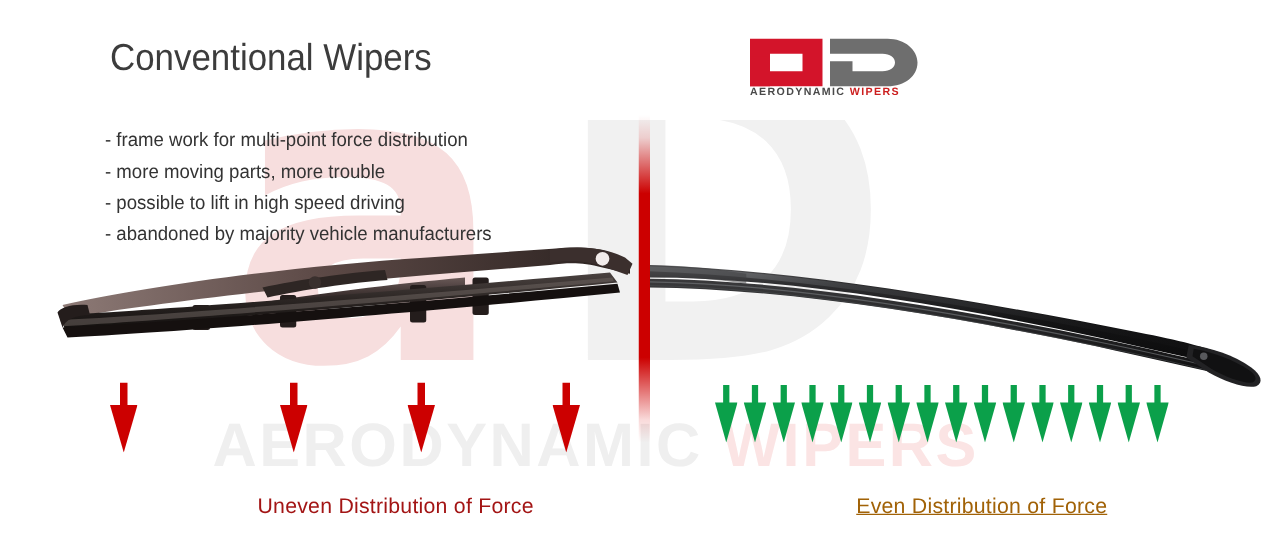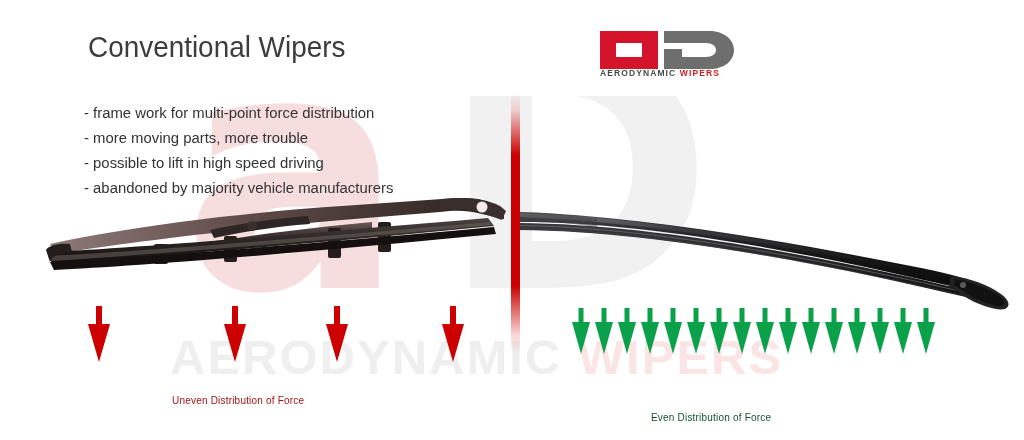--- a/index.html
+++ b/index.html
@@ -78,24 +78,24 @@
 
   
   .arrows{position:absolute;}
   .arrows-red{left:60px;top:306px;width:440px;height:60px;}
   .arrows-green{left:560px;top:308px;width:380px;height:50px;}
   .arrow{position:absolute;top:0;}
 
   
   .caption{
     position:absolute;font-family:"Liberation Sans", sans-serif;
-    font-size:10px;letter-spacing:0.2px;white-space:nowrap;
+    font-size:17px;letter-spacing:0.2px;white-space:nowrap;margin-left:34px;
   }
   .cap-left{left:172px;top:395px;color:#a31515;}
-  .cap-right{left:651px;top:412px;color:#14532d;}
+  .cap-right{left:651px;top:395px;color:#a16207;text-decoration:underline;}
 </style>
 </head>
 <body>
 
 <div id="stage">
 
   <div class="wm-layer">
     <div class="wm-a"><span>a</span></div>
     <div class="wm-d"><span>D</span></div>
     <div class="wm-text"><span class="t1">AERODYNAMIC</span><span class="t2"> WIPERS</span></div>

